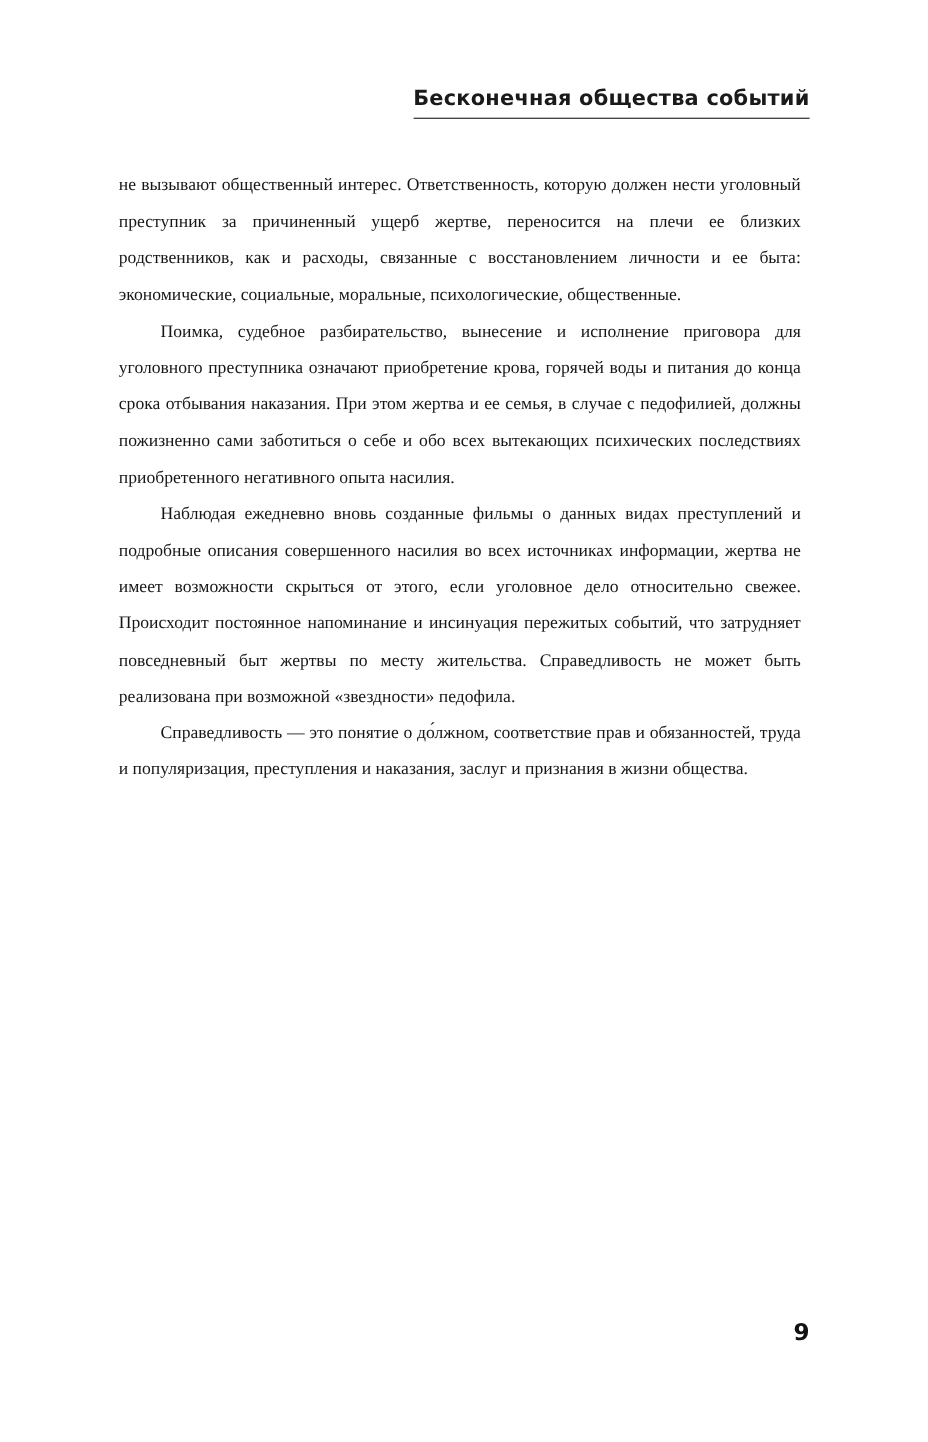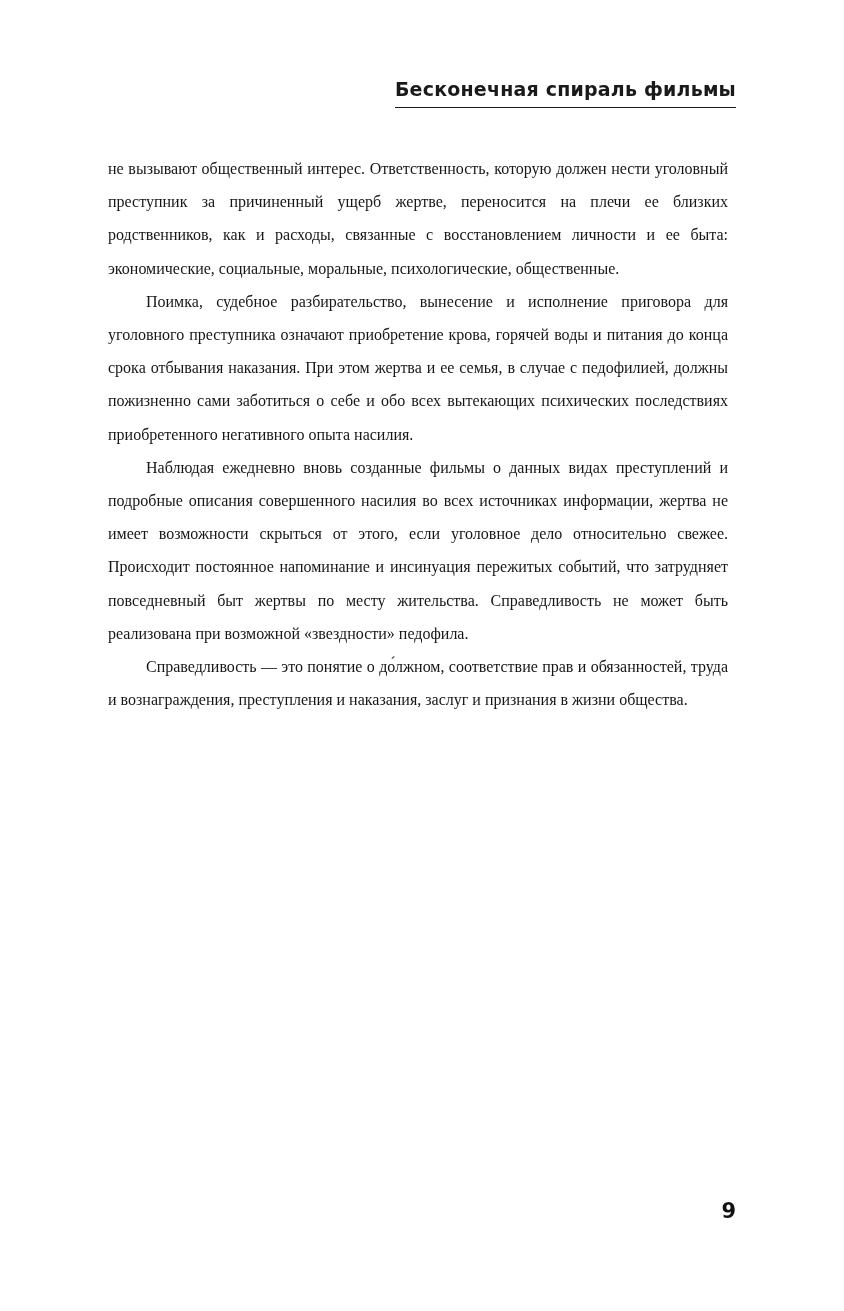--- a/index.html
+++ b/index.html
@@ -56,24 +56,24 @@
     font-weight: bold;
     font-size: 21px;
     color: #111111;
   }
 </style>
 </head>
 <body>
 
 <div class="page">
 
-  <div class="running-head">Бесконечная спираль фильмы</div>
+  <div class="running-head">Бесконечная общества событий</div>
 
   <div class="body-text">
     <p>не вызывают общественный интерес. Ответственность, которую должен нести уголовный преступник за причиненный ущерб жертве, переносится на плечи ее близких родственников, как и расходы, связанные с восстановлением личности и ее быта: экономические, социальные, моральные, психологические, общественные.</p>
     <p class="indent">Поимка, судебное разбирательство, вынесение и исполнение приговора для уголовного преступника означают приобретение крова, горячей воды и питания до конца срока отбывания наказания. При этом жертва и ее семья, в случае с педофилией, должны пожизненно сами заботиться о себе и обо всех вытекающих психических последствиях приобретенного негативного опыта насилия.</p>
     <p class="indent">Наблюдая ежедневно вновь созданные фильмы о данных видах преступлений и подробные описания совершенного насилия во всех источниках информации, жертва не имеет возможности скрыться от этого, если уголовное дело относительно свежее. Происходит постоянное напоминание и инсинуация пережитых событий, что затрудняет повседневный быт жертвы по месту жительства. Справедливость не может быть реализована при возможной «звездности» педофила.</p>
-    <p class="indent">Справедливость — это понятие о до́лжном, соответствие прав и обязанностей, труда и вознаграждения, преступления и наказания, заслуг и признания в жизни общества.</p>
+    <p class="indent">Справедливость — это понятие о до́лжном, соответствие прав и обязанностей, труда и популяризация, преступления и наказания, заслуг и признания в жизни общества.</p>
   </div>
 
   <div class="page-number">9</div>
 
 </div>
 
 </body></html>

